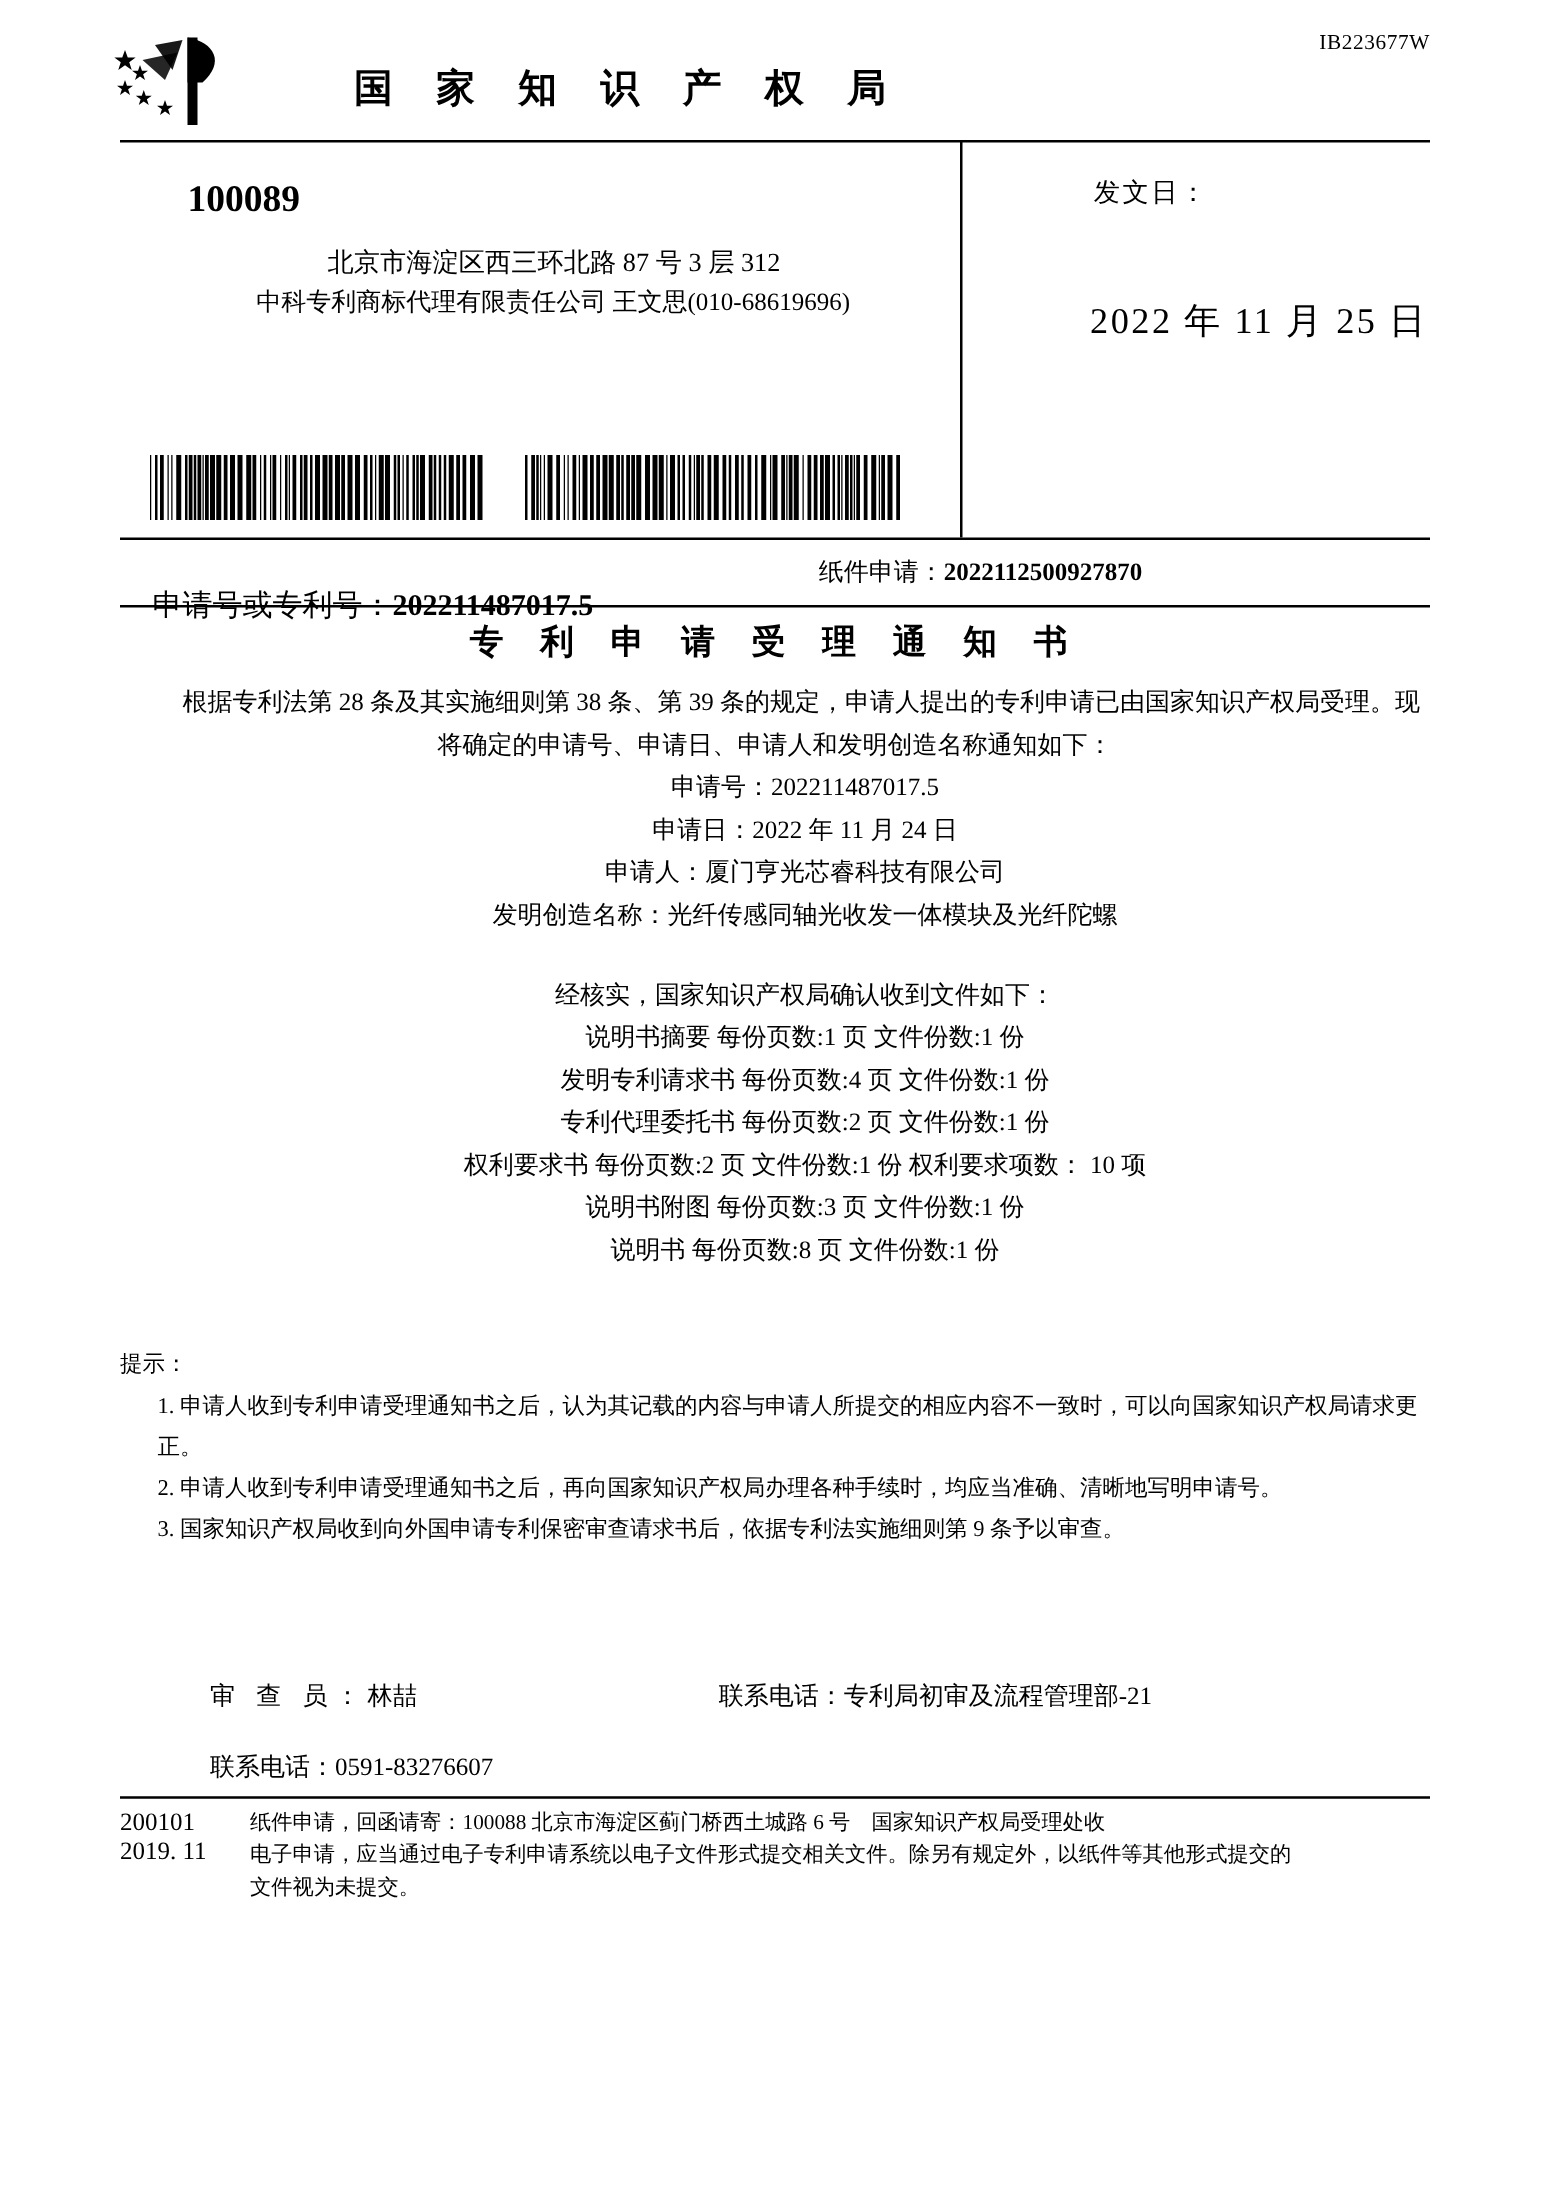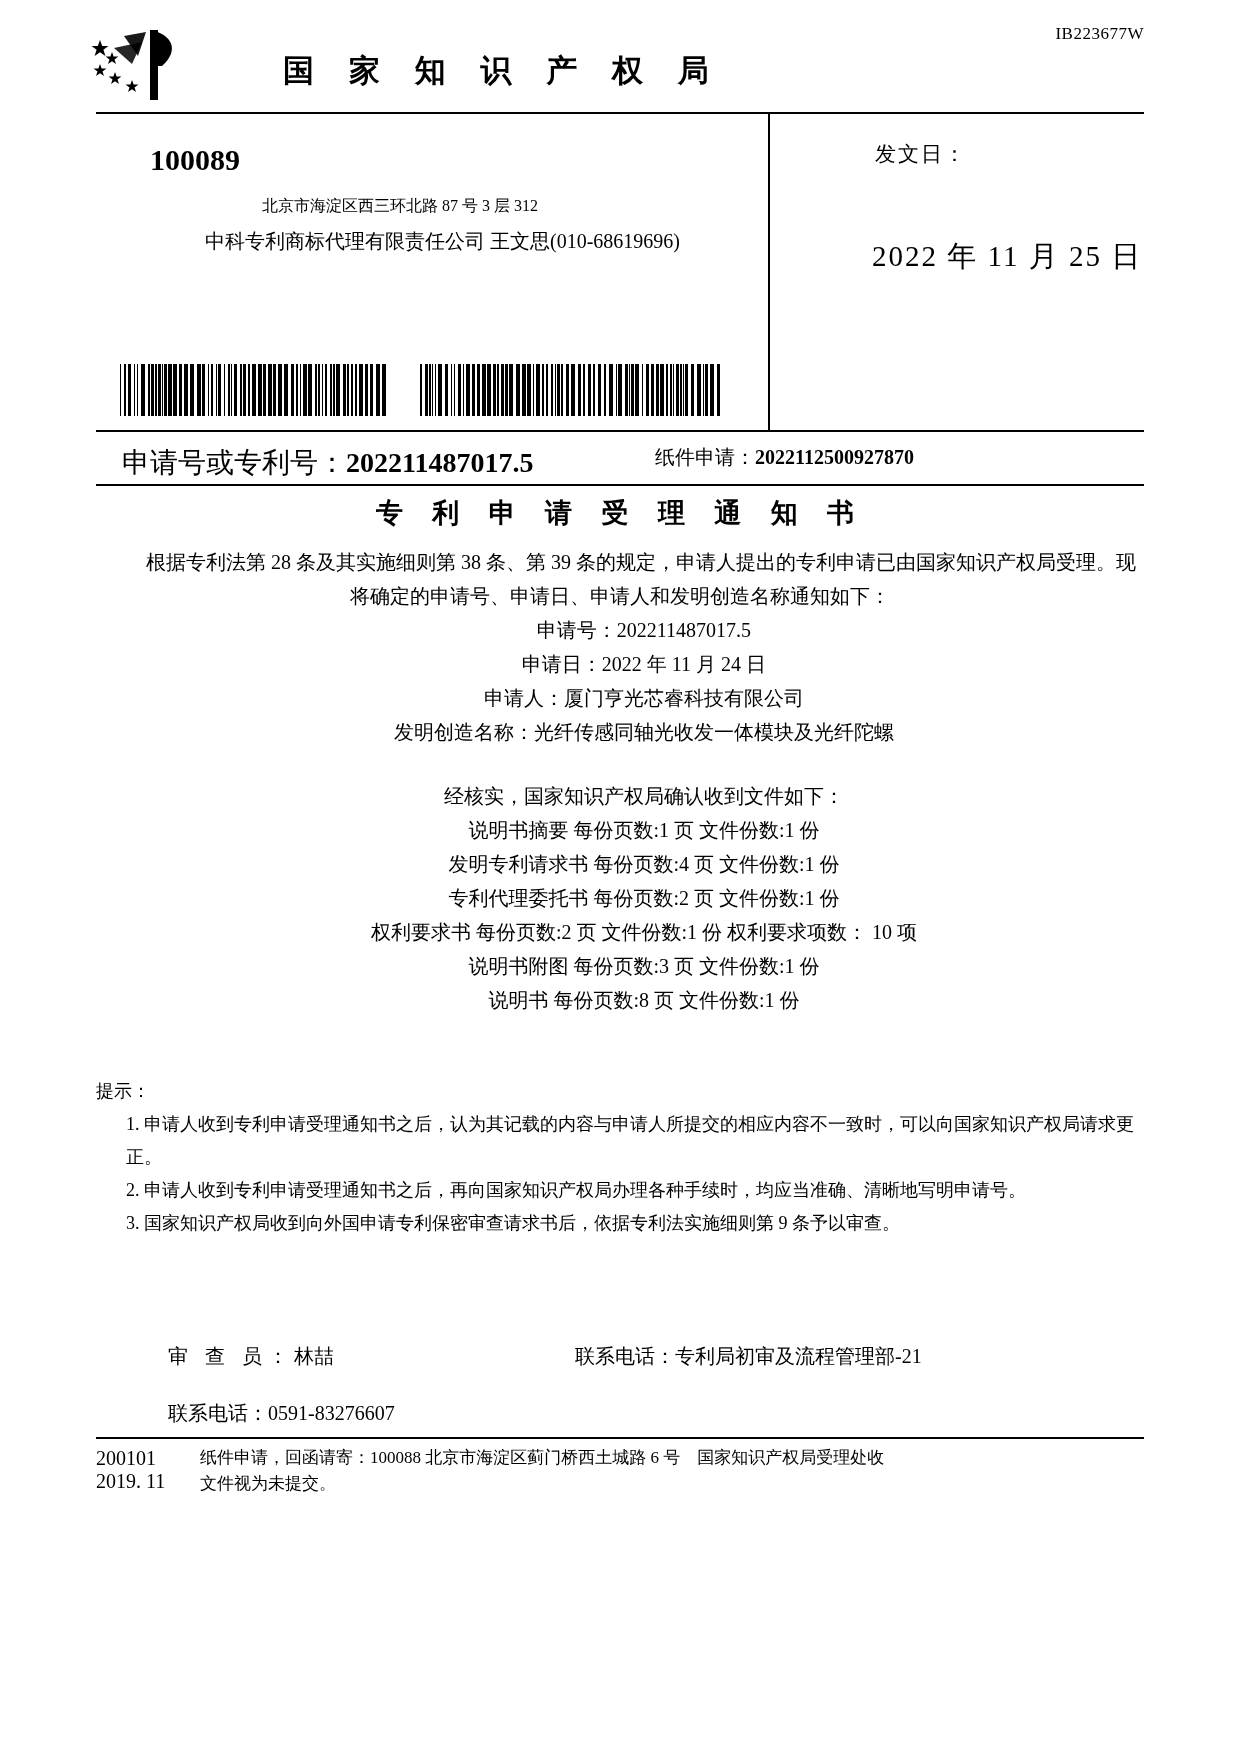--- a/index.html
+++ b/index.html
@@ -66,21 +66,21 @@
     left: 150px;
     top: 143px;
     font-size: 30px;
     font-weight: bold;
     font-family: "Liberation Serif", serif;
   }
   .addr1 {
     position: absolute;
     left: 262px;
     top: 196px;
-    font-size: 16px;
+    font-size: 21px;
   }
   .addr2 {
     position: absolute;
     left: 205px;
     top: 228px;
     font-size: 20px;
   }
   .issue-label {
     position: absolute;
     left: 875px;
@@ -107,22 +107,22 @@
     position: absolute;
     top: 0;
     bottom: 0;
     background: #000;
   }
 
   
   .appno {
     position: absolute;
     left: 122px;
-    top: 444px;
-    font-size: 28px;
+    top: 468px;
+    font-size: 24px;
   }
   .appno b, .seqno b { font-weight: bold; }
   .seqno {
     position: absolute;
     left: 655px;
     top: 444px;
     font-size: 20px;
   }
 
   
@@ -424,16 +424,17 @@
     <span>联系电话：</span><span>0591-83276607</span>
   </div>
 
   <div class="rule" style="top:1437px;"></div>
   <div class="footer-code">
     <div>200101</div>
     <div>2019. 11</div>
   </div>
   <div class="footer-text">
     <div>纸件申请，回函请寄：100088 北京市海淀区蓟门桥西土城路 6 号　国家知识产权局受理处收</div>
+    <div>电子申请，应当通过电子专利申请系统以电子文件形式提交相关文件。除另有规定外，以纸件等其他形式提交的</div>
     <div>文件视为未提交。</div>
   </div>
 
 </div>
 
 </body></html>

